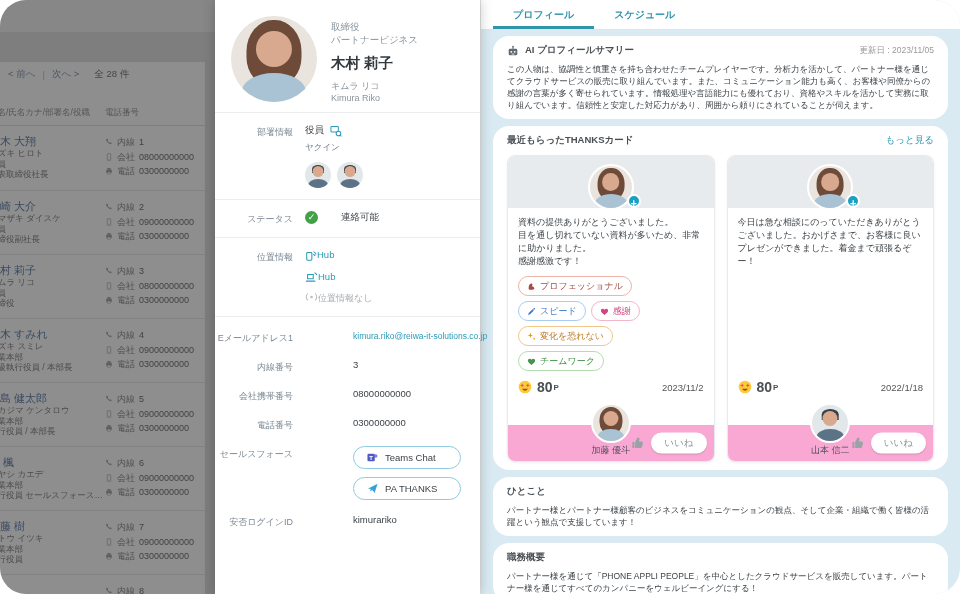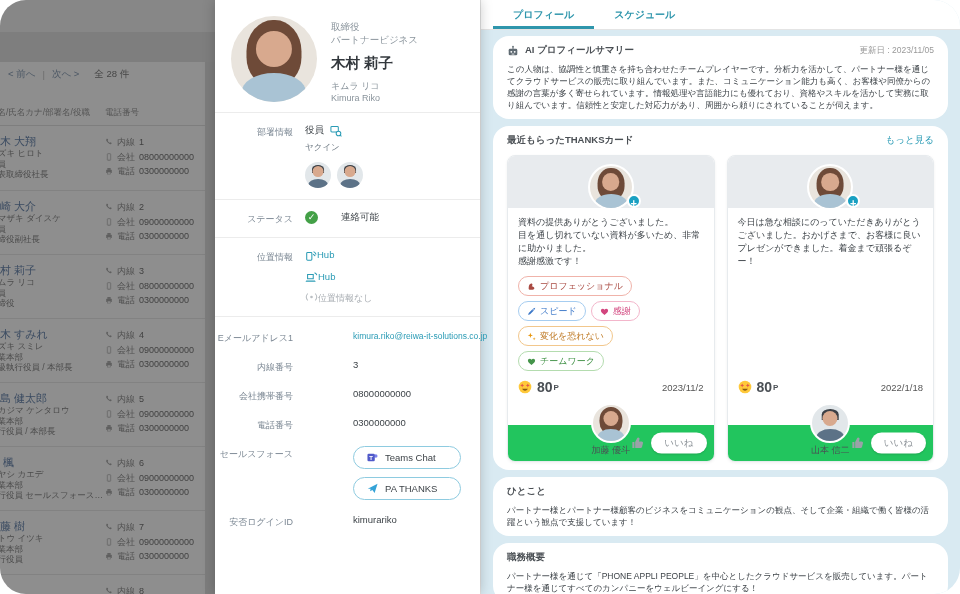--- a/index.html
+++ b/index.html
@@ -103,21 +103,21 @@
   .tag{display:inline-flex;align-items:center;gap:4px;border:1px solid;border-radius:12px;padding:2.5px 8px;font-size:9px;background:#fff;white-space:nowrap;}
   .tag-red{border-color:#f0b3aa;color:#a94a42;}
   .tag-blue{border-color:#a6cdf0;color:#3c78c8;}
   .tag-pink{border-color:#f3b6cb;color:#d2457e;}
   .tag-orange{border-color:#f2c78c;color:#c07c28;}
   .tag-green{border-color:#b4dcaf;color:#45944a;}
   .tc-points{display:flex;align-items:center;margin-top:auto;padding-top:8px;}
   .pts{font-weight:bold;font-size:14px;color:#4a4f54;margin-left:5px;}
   .pts-unit{font-size:8px;font-weight:bold;color:#4a4f54;margin-left:1px;}
   .pdate{margin-left:auto;font-size:9.5px;color:#555;}
-  .tc-foot{position:relative;height:36px;background:#22c55e;border-radius:0 0 7px 7px;margin-top:24px;}
+  .tc-foot{position:relative;height:36px;background:#f9a8d4;border-radius:0 0 7px 7px;margin-top:24px;}
   .tc-foot .avatar{position:absolute;left:50%;top:-22px;transform:translateX(-50%);border:2px solid #fff;z-index:4;}
   .giver-name{position:absolute;left:0;right:0;bottom:4px;text-align:center;font-size:9px;color:#4a4f54;}
   .foot-actions{position:absolute;right:7px;top:50%;transform:translateY(-50%);display:flex;align-items:center;gap:7px;z-index:5;}
   .like-btn{background:#fff;border-radius:13px;padding:4px 13px;font-size:9.5px;color:#8a9096;
     box-shadow:0 1px 2px rgba(0,0,0,0.15);cursor:pointer;}
   .icn{display:inline-flex;flex:none;align-items:center;}
 </style>
 </head>
 <body>
 

